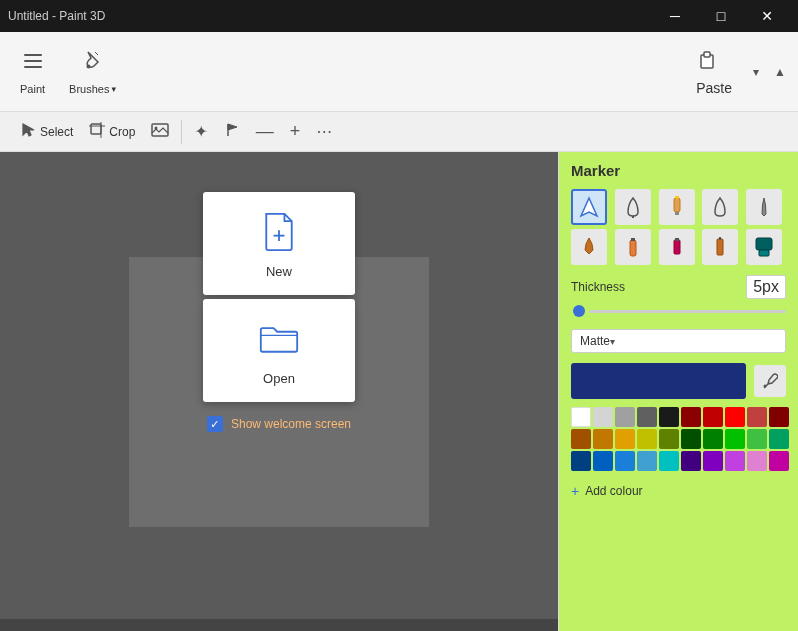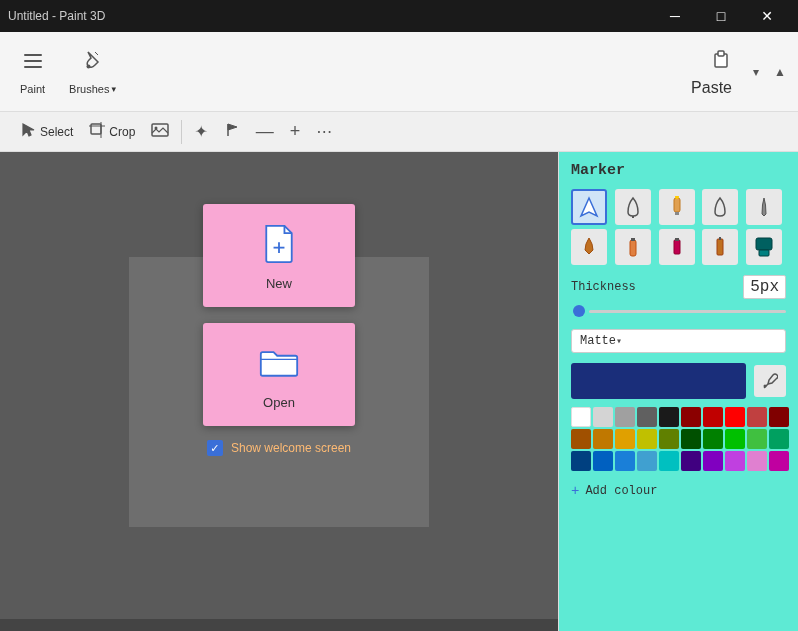--- a/index.html
+++ b/index.html
@@ -38,22 +38,22 @@
       display: flex; flex-direction: column; align-items: center; justify-content: center;
       padding: 4px 12px; cursor: pointer; gap: 4px;
       color: #333; font-size: 11px;
     }
     .toolbar-icon { font-size: 22px; color: #555; }
     .toolbar-right {
       position: absolute; right: 8px; top: 50%; transform: translateY(-50%);
       display: flex; align-items: center; gap: 4px;
     }
     .toolbar-paste {
-      display: flex; flex-direction: column; align-items: flex-end;
-      padding: 4px 10px; cursor: pointer; color: #333; font-size: 16px; gap: 4px;
+      display: flex; flex-direction: column; align-items: flex-start;
+      padding: 4px 10px; cursor: pointer; color: #333; font-size: 14px; gap: 4px;
     }
     .toolbar-arrow {
       width: 20px; height: 60px; display: flex; align-items: center; justify-content: center;
       cursor: pointer; color: #555; font-size: 12px;
     }
     .toolbar-chevron-up {
       width: 20px; height: 60px; display: flex; align-items: center; justify-content: center;
       cursor: pointer; color: #555; font-size: 12px;
     }
 
@@ -110,55 +110,53 @@
     }
     .dialog-panel {
       background: transparent;
       display: flex;
       flex-direction: column;
       align-items: center;
       gap: 4px;
     }
     .dialog-card {
       width: 152px;
-      background: #f9a8d4;
+      background: #ffffff;
       border-radius: 3px;
       display: flex;
       flex-direction: column;
       align-items: center;
       justify-content: center;
       padding: 20px 10px 16px;
       cursor: pointer;
       box-shadow: 0 2px 8px rgba(0,0,0,0.3);
       gap: 8px;
-      margin-top: 12px;
     }
     .dialog-card-label { font-size: 13px; color: #333; }
     .dialog-checkbox-row {
       display: flex; align-items: center; gap: 8px;
       margin-top: 10px; cursor: pointer;
     }
     .dialog-checkbox {
       width: 16px; height: 16px;
       background: #3a6fd8;
       border-radius: 2px;
       display: flex; align-items: center; justify-content: center;
       flex-shrink: 0;
     }
     .dialog-checkbox-check { color: #fff; font-size: 11px; }
     .dialog-checkbox-label { font-size: 12px; color: #fdba74; }
 
     
     .right-panel {
       width: 240px;
-      background: #5eead4;
+      background: #bef264;
       border-left: 1px solid #ddd;
       padding: 10px 12px;
       overflow-y: auto;
-      font-family: Liberation Mono, monospace;
     }
     .panel-title {
       font-size: 15px; font-weight: 600; color: #333; margin-bottom: 10px;
     }
     .brush-grid {
       display: grid;
       grid-template-columns: repeat(5, 1fr);
       gap: 4px;
       margin-bottom: 10px;
     }

